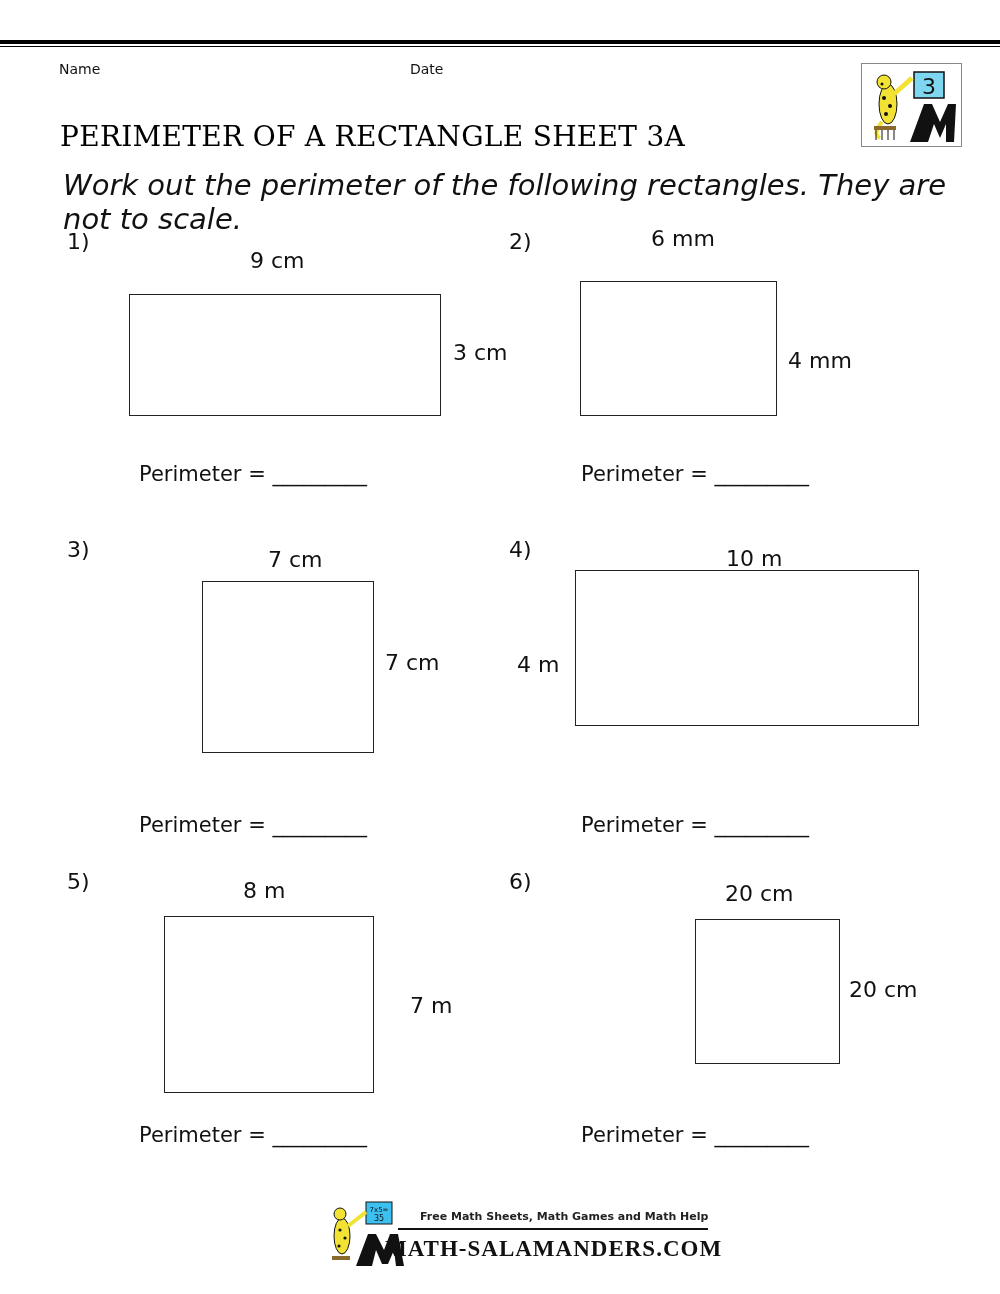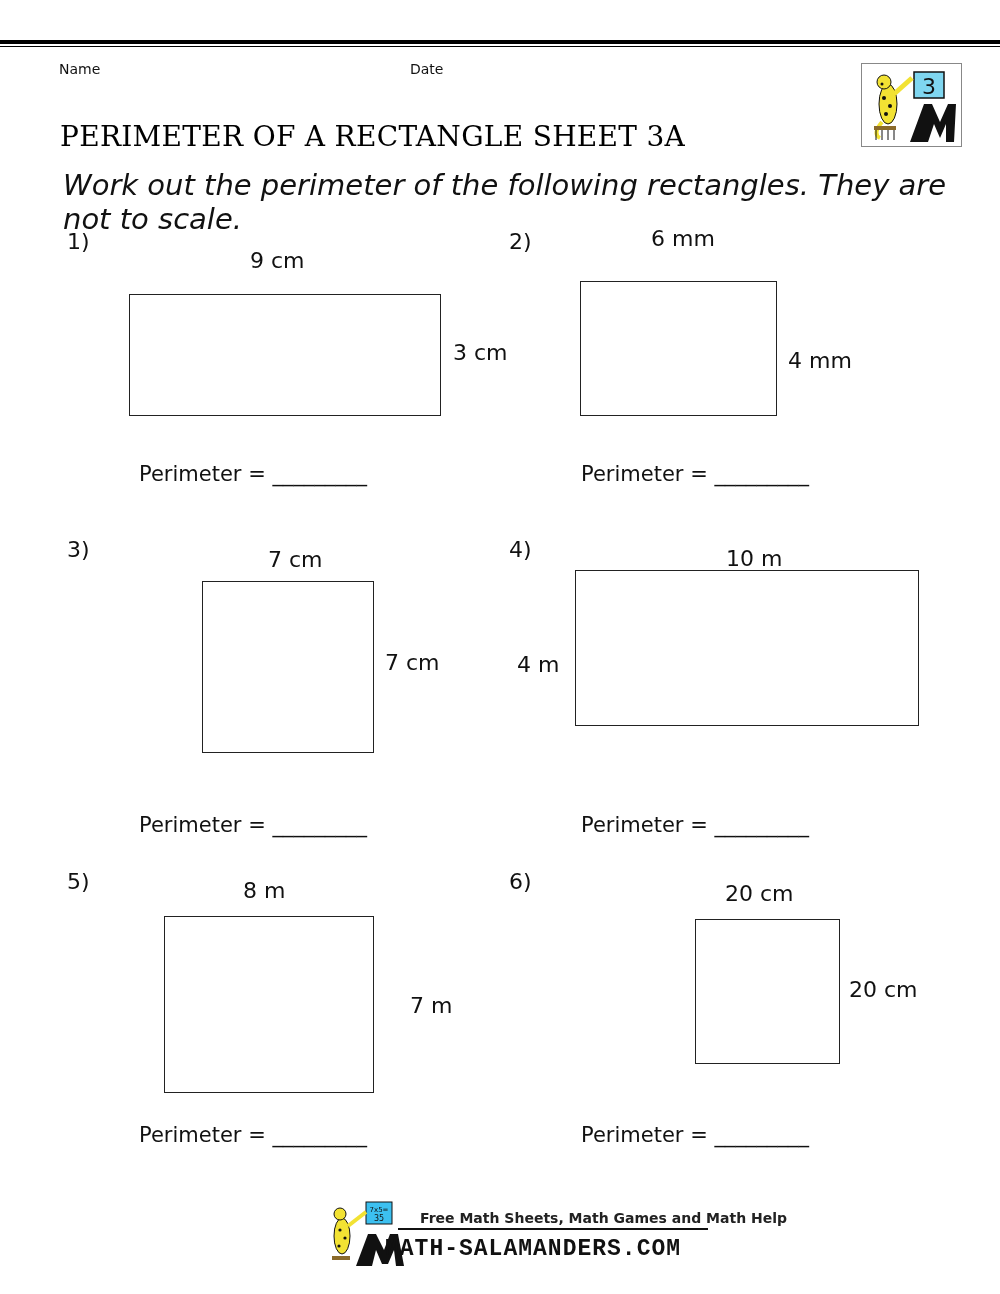--- a/index.html
+++ b/index.html
@@ -10,23 +10,23 @@
   .rule-thin { left: 0; width: 1000px; top: 46px; height: 1px; background: #000; }
   .hdr-label { font-size: 14px; color: #111; }
   .title { left: 60px; top: 120px; font-family: "DejaVu Serif", "Liberation Serif", serif;
            font-size: 28px; color: #000000; letter-spacing: 0.3px; }
   .instr { left: 63px; top: 168px; font-size: 29px; font-style: italic; color: #111; }
   .qnum { font-size: 22px; }
   .dim { font-size: 22px; white-space: nowrap; }
   .rect { border: 1.5px solid #222; background: #fff; box-sizing: border-box; }
   .perim { font-size: 21px; white-space: nowrap; }
   .logo-box { left: 861px; top: 63px; width: 101px; height: 84px; border: 1px solid #888; box-sizing: border-box; }
-  .footer-tag { font-size: 14px; font-weight: bold; color: #222; }
+  .footer-tag { font-size: 11px; font-weight: bold; color: #222; }
   .footer-rule { height: 2px; background: #111; }
-  .footer-site { font-family: Liberation Mono, monospace; font-weight: bold; font-size: 23px;
+  .footer-site { font-family: Liberation Serif, serif; font-weight: bold; font-size: 23px;
                  letter-spacing: 1px; color: #111; }
 </style>
 </head>
 <body>
 
 <div class="abs rule-thick"></div>
 <div class="abs rule-thin"></div>
 
 <div class="abs hdr-label" style="left:59px; top:61px;">Name</div>
 <div class="abs hdr-label" style="left:410px; top:61px;">Date</div>

